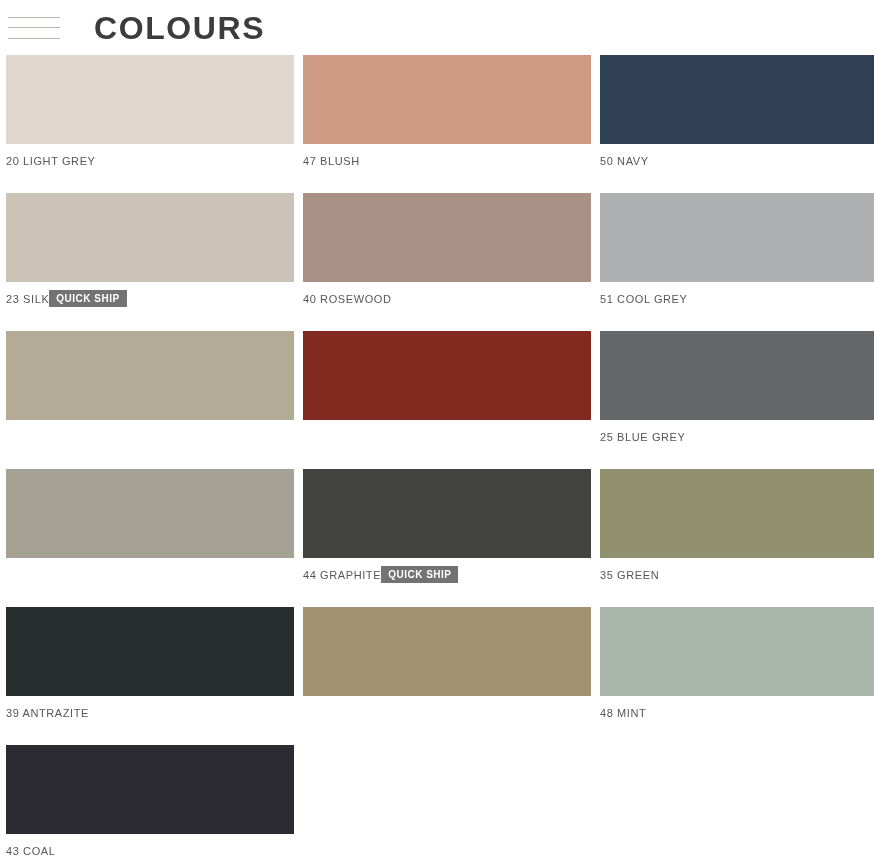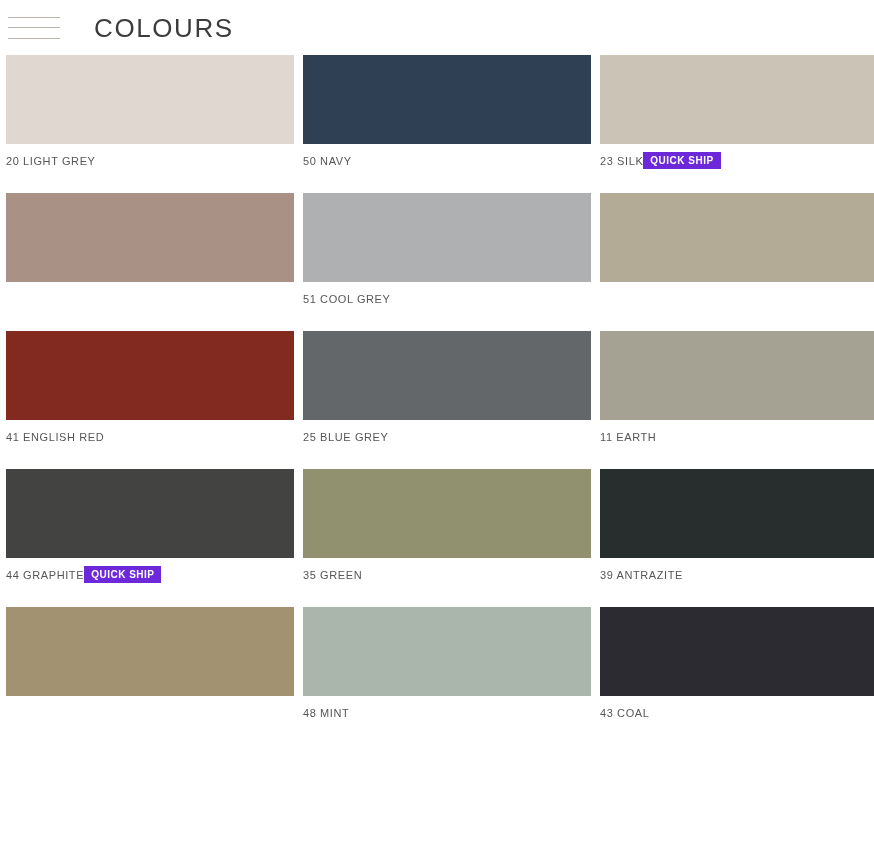--- a/index.html
+++ b/index.html
@@ -35,23 +35,23 @@
     cursor: pointer;
     flex: 0 0 auto;
   }
   .hamburger .bar {
     display: block;
     width: 52px;
     height: 1px;
     background: #b9b4ad;
   }
   .page-title {
-    font-size: 26px;
+    font-size: 32px;
     letter-spacing: 1.6px;
-    font-weight: 400;
+    font-weight: 700;
     color: #3c3c3c;
     margin-left: 34px;
     line-height: 1;
     white-space: nowrap;
   }
 
   
   .swatch-grid {
     width: 874px;
     display: grid;
@@ -79,21 +79,21 @@
     padding-top: 8px;
   }
   .swatch-label {
     font-size: 11px;
     letter-spacing: 0.6px;
     color: #565656;
     text-transform: uppercase;
     white-space: nowrap;
   }
   .quick-ship {
-    background: #6d28d9;
+    background: #737373;
     color: #ffffff;
     font-size: 10px;
     font-weight: bold;
     letter-spacing: 0.5px;
     padding: 3px 7px 3px 7px;
     line-height: 1.1;
     white-space: nowrap;
     margin-right: 0px;
   }
 </style>
@@ -110,61 +110,64 @@
 </header>
 
 <main class="swatch-grid">
     <div class="swatch-cell">
       <div class="swatch-chip" style="background: rgb(224, 216, 208);"></div>
       <div class="swatch-footer">
         <span class="swatch-label">20 LIGHT GREY</span>
       </div>
     </div>
     <div class="swatch-cell">
+      <div class="swatch-chip" style="background: rgb(208, 155, 133);"></div>
+      <div class="swatch-footer">
+        <span class="swatch-label">47 BLUSH</span>
+      </div>
+    </div>
+    <div class="swatch-cell">
       <div class="swatch-chip" style="background: rgb(47, 64, 85);"></div>
       <div class="swatch-footer">
         <span class="swatch-label">50 NAVY</span>
       </div>
     </div>
     <div class="swatch-cell">
       <div class="swatch-chip" style="background: rgb(203, 196, 182);"></div>
       <div class="swatch-footer">
         <span class="swatch-label">23 SILK</span>
         <span class="quick-ship">QUICK SHIP</span>
       </div>
     </div>
     <div class="swatch-cell">
       <div class="swatch-chip" style="background: rgb(169, 146, 133);"></div>
+      <div class="swatch-footer">
+        <span class="swatch-label">40 ROSEWOOD</span>
+      </div>
     </div>
     <div class="swatch-cell">
       <div class="swatch-chip" style="background: rgb(174, 176, 177);"></div>
       <div class="swatch-footer">
         <span class="swatch-label">51 COOL GREY</span>
       </div>
     </div>
     <div class="swatch-cell">
       <div class="swatch-chip" style="background: rgb(180, 171, 151);"></div>
     </div>
     <div class="swatch-cell">
       <div class="swatch-chip" style="background: rgb(130, 42, 31);"></div>
-      <div class="swatch-footer">
-        <span class="swatch-label">41 ENGLISH RED</span>
-      </div>
     </div>
     <div class="swatch-cell">
       <div class="swatch-chip" style="background: rgb(100, 103, 105);"></div>
       <div class="swatch-footer">
         <span class="swatch-label">25 BLUE GREY</span>
       </div>
     </div>
     <div class="swatch-cell">
       <div class="swatch-chip" style="background: rgb(165, 161, 147);"></div>
-      <div class="swatch-footer">
-        <span class="swatch-label">11 EARTH</span>
-      </div>
     </div>
     <div class="swatch-cell">
       <div class="swatch-chip" style="background: rgb(67, 67, 65);"></div>
       <div class="swatch-footer">
         <span class="swatch-label">44 GRAPHITE</span>
         <span class="quick-ship">QUICK SHIP</span>
       </div>
     </div>
     <div class="swatch-cell">
       <div class="swatch-chip" style="background: rgb(145, 145, 111);"></div>

